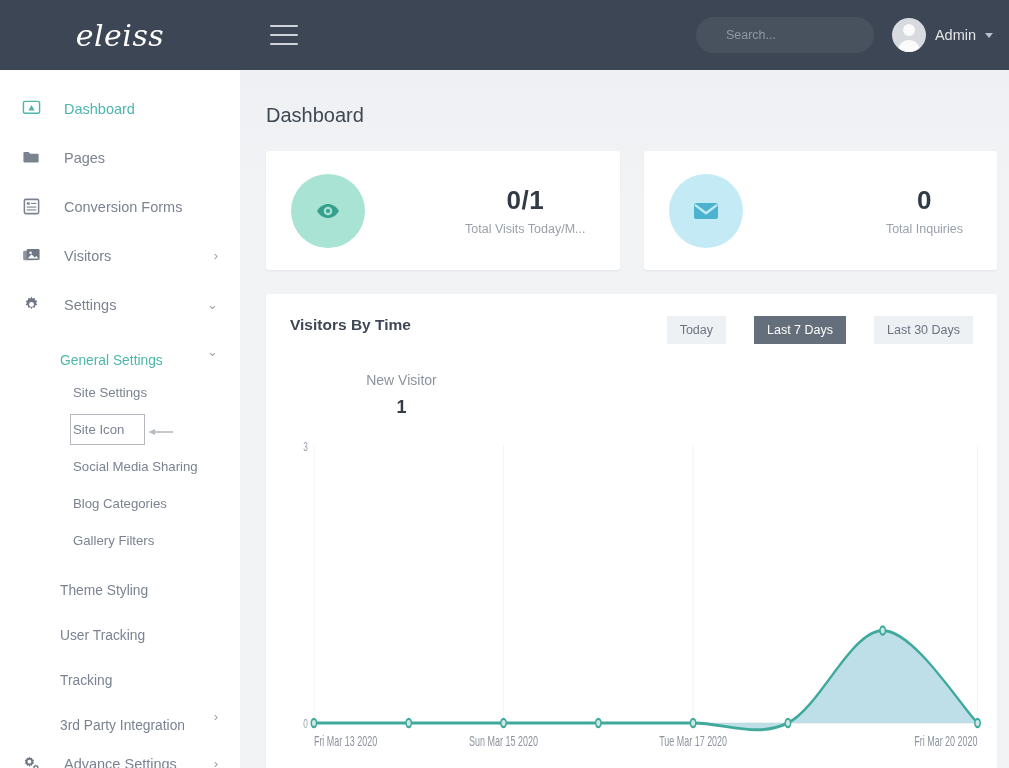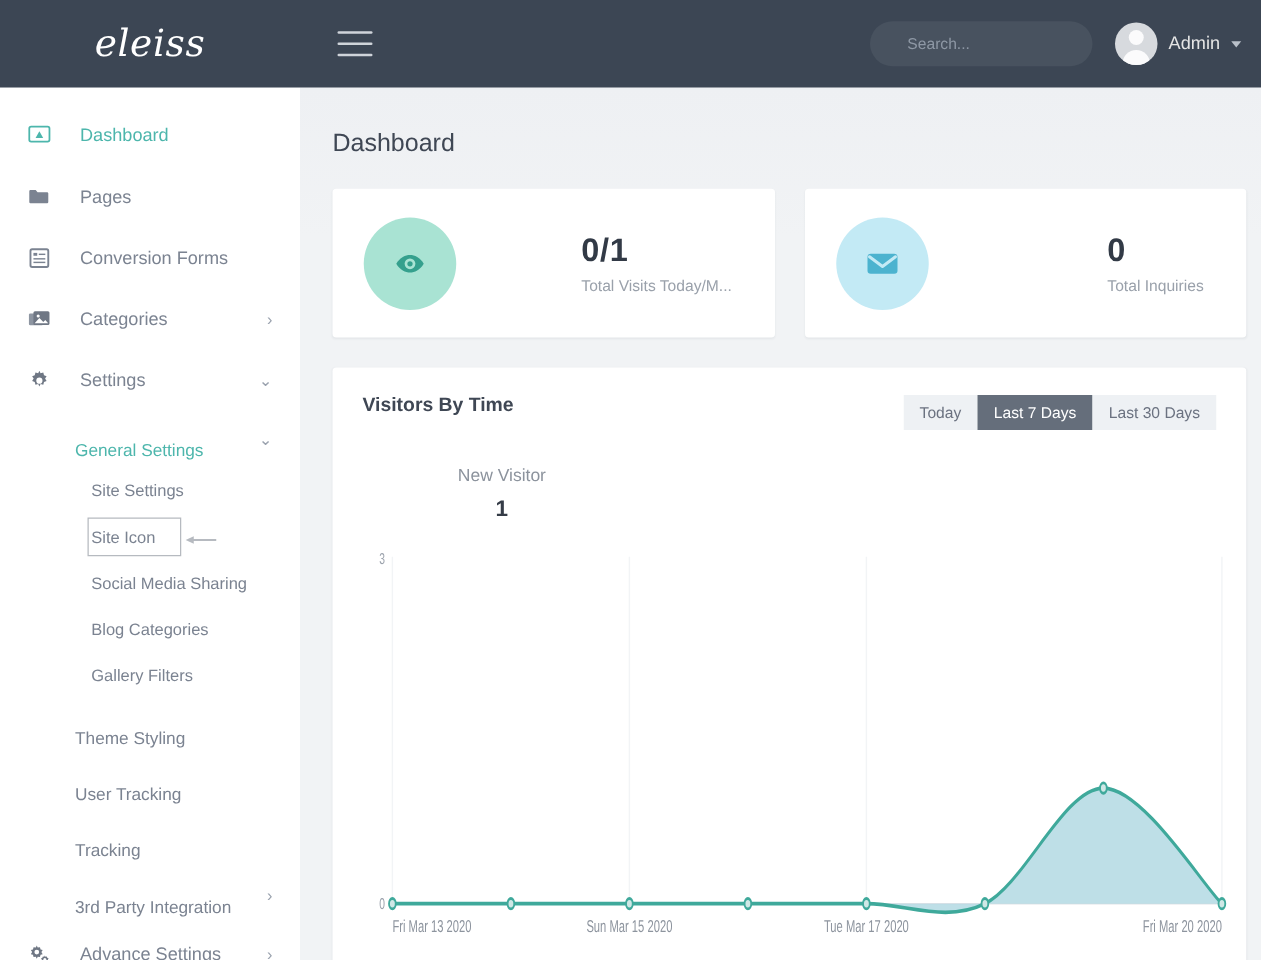--- a/index.html
+++ b/index.html
@@ -120,36 +120,36 @@
     box-shadow: 0 1px 2px rgba(40,50,70,.07);
     display: flex; align-items: center; padding: 0 34px 0 25px;
   }
   .stat-circle {
     width: 74px; height: 74px; border-radius: 50%;
     display: flex; align-items: center; justify-content: center;
     flex: 0 0 74px;
   }
   .stat-circle.green { background: #a9e3d3; }
   .stat-circle.blue  { background: #c3eaf5; }
-  .stat-text { margin-left: auto; text-align: left; }
+  .stat-text { margin-left: auto; text-align: center; }
   .stat-value { font-size: 26px; color: #323a46; font-weight: 700; letter-spacing: .5px; }
   .stat-label { font-size: 12.5px; color: #9aa1ab; margin-top: 6px; }
 
   
   .chart-panel {
     margin-top: 24px; background: #ffffff; border-radius: 3px;
     box-shadow: 0 1px 2px rgba(40,50,70,.07);
     padding: 22px 24px 0 24px; height: 484px; position: relative;
   }
   .chart-head { display: flex; align-items: flex-start; }
   .chart-title { font-size: 15.5px; color: #3f4754; font-weight: 700; }
   .range-tabs { margin-left: auto; display: flex; }
   .range-tab {
     font-size: 12.5px; color: #6b7280; background: #eef1f4;
-    padding: 7px 13px; cursor: pointer; white-space: nowrap;
+    padding: 7px 13px; cursor: pointer; white-space: nowrap; margin-left: 28px;
   }
   .range-tab.active { background: #656e7b; color: #ffffff; }
 
   .series-head { text-align: center; margin-top: 28px; }
   .series-name { font-size: 14px; color: #8c939d; }
   .series-value { font-size: 18px; color: #353c47; font-weight: 700; margin-top: 9px; }
   .series-head-inner { display: inline-block; margin-right: 460px; }
 
   .plot { position: absolute; left: 24px; right: 12px; top: 140px; bottom: 0; }
   .plot svg { display: block; width: 100%; height: 100%; }
@@ -220,21 +220,21 @@
 
     <div class="nav-item">
       <span class="ico">
         <svg width="19" height="19" viewBox="0 0 20 20">
           <rect x="1.2" y="5" width="12" height="10" rx="1.2" fill="#8d95a1"></rect>
           <rect x="5" y="3.2" width="13.5" height="11.6" rx="1.3" fill="#6f7784"></rect>
           <circle cx="9" cy="7.2" r="1.3" fill="#ffffff"></circle>
           <path d="M6 13.2 L10 8.8 L13.3 12.2 L15 10.6 L17.4 13.2 Z" fill="#ffffff"></path>
         </svg>
       </span>
-      <span class="lbl">Categories</span>
+      <span class="lbl">Visitors</span>
       <span class="chev">›</span>
     </div>
 
     <div class="nav-item">
       <span class="ico">
         <svg width="19" height="19" viewBox="0 0 20 20">
           <path d="M10 1.6l1 2.1 2.3-.5 .6 2.3 2.2 .8-1.3 2 1.3 2-2.2 .8-.6 2.3-2.3-.5-1 2.1-1-2.1-2.3 .5-.6-2.3-2.2-.8 1.3-2-1.3-2 2.2-.8 .6-2.3 2.3 .5Z" fill="#6f7784"></path>
           <circle cx="10" cy="10" r="2.6" fill="#ffffff"></circle>
         </svg>
       </span>

